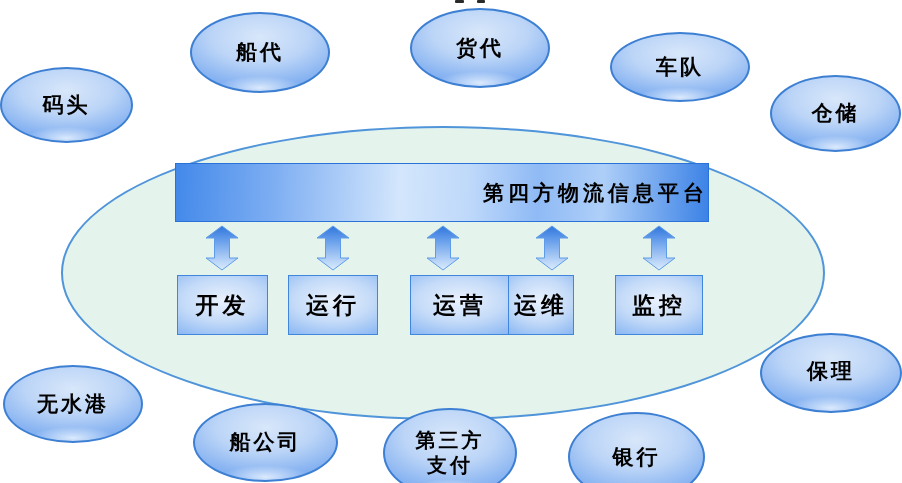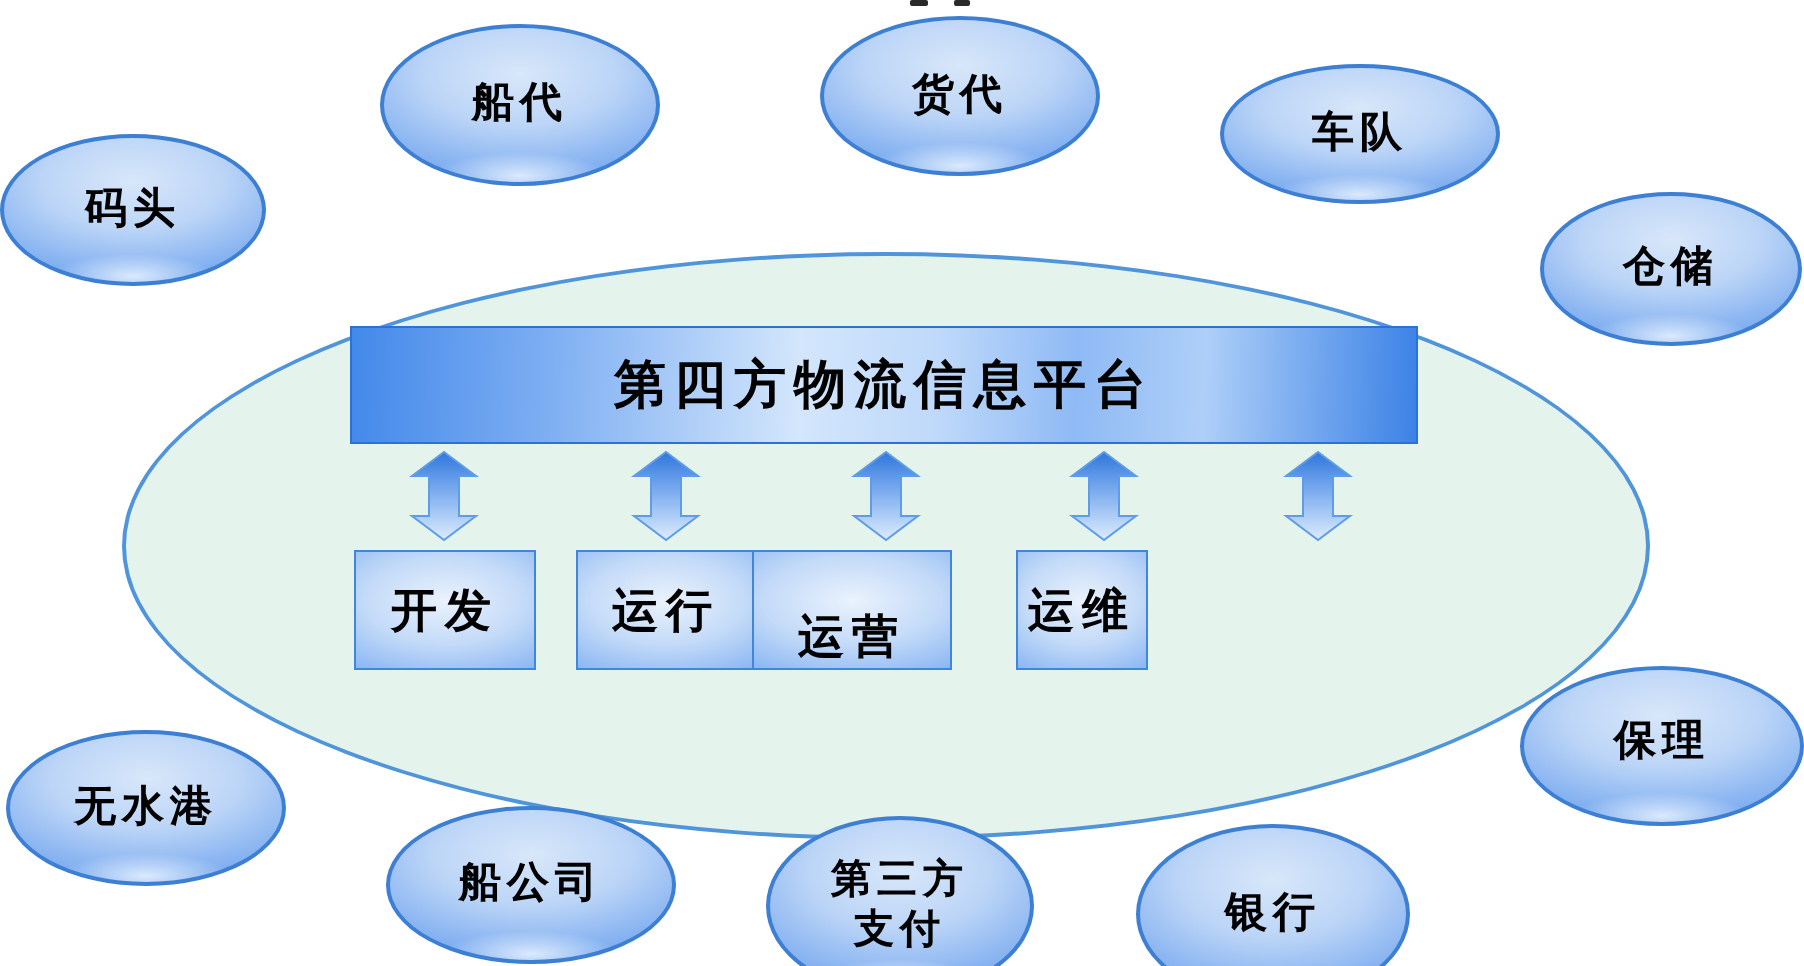--- a/index.html
+++ b/index.html
@@ -16,35 +16,35 @@
     background:#e4f4ec;
     border:2px solid #5095da;
     box-sizing:border-box;
   }
   
   .banner{
     position:absolute;left:175px;top:163px;width:534px;height:59px;
     background:linear-gradient(92deg,#4389ea 0%,#7cadf2 18%,#d3e6fc 42%,#bfd9fa 55%,#8fbaf5 68%,#aecff8 80%,#3c82e6 100%);
     border:1px solid #2b72d8;
     box-sizing:border-box;
-    display:flex;align-items:center;justify-content:center;
-    font-size:26px;font-weight:bold;letter-spacing:4px;
+    display:flex;align-items:center;justify-content:flex-end;
+    font-size:21px;font-weight:bold;letter-spacing:4px;
   }
   
   .pbox{
     position:absolute;top:275px;height:60px;
     background:radial-gradient(ellipse 120% 100% at 50% 42%, #eaf2fd 0%, #c3daf8 38%, #7fb0f2 78%, #5896ea 100%);
     border:1px solid #3f86dc;
     box-sizing:border-box;
     display:flex;align-items:center;justify-content:center;
     font-size:23px;font-weight:bold;letter-spacing:4px;
   }
   .pbox-development{left:177px;width:91px;}
   .pbox-operation{left:288px;width:90px;}
-  .pbox-business-operation{left:376px;width:100px;align-items:flex-end;}
+  .pbox-business-operation{left:410px;width:100px;}
   .pbox-maintenance{left:508px;width:66px;}
   .pbox-monitoring{left:615px;width:88px;}
   
   .dbl-arrow{position:absolute;top:225px;width:36px;height:46px;}
   .arrow-1{left:204px;} .arrow-2{left:315px;} .arrow-3{left:425px;} .arrow-4{left:534px;} .arrow-5{left:641px;}
   
   .node{
     position:absolute;border-radius:50%;
     background:
       radial-gradient(ellipse 45% 22% at 50% 96%, rgba(235,244,255,0.85) 0%, rgba(235,244,255,0) 70%),
@@ -52,21 +52,21 @@
     border:2px solid #3d7fd2;
     box-sizing:border-box;
     display:flex;align-items:center;justify-content:center;text-align:center;
     font-size:21px;font-weight:bold;letter-spacing:3px;
     white-space:pre-line;line-height:1.25;
   }
   .node-wharf{left:0px;top:67px;width:133px;height:76px;}
   .node-shipping-agency{left:190px;top:12px;width:140px;height:81px;}
   .node-freight-forwarder{left:410px;top:8px;width:140px;height:80px;}
   .node-truck-fleet{left:610px;top:32px;width:140px;height:70px;}
-  .node-warehousing{left:770px;top:96px;width:131px;height:77px;justify-content:center;}
+  .node-warehousing{left:770px;top:75px;width:131px;height:77px;justify-content:center;}
   .node-factoring{left:760px;top:333px;width:142px;height:80px;font-family:Liberation Mono, monospace;}
   .node-bank{left:568px;top:412px;width:137px;height:90px;}
   .node-third-party-payment{left:383px;top:408px;width:134px;height:90px;font-size:20px;}
   .node-shipping-company{left:193px;top:403px;width:145px;height:79px;align-items:center;}
   .node-dry-port{left:3px;top:365px;width:140px;height:78px;}
   
   .artifact{position:absolute;height:3px;background:#2a2a2a;border-radius:1px;}
   .artifact-a{left:455px;top:0px;width:9px;}
   .artifact-b{left:477px;top:0px;width:8px;}
   .svg-defs{position:absolute;width:0;height:0;overflow:hidden;}
@@ -114,20 +114,23 @@
   </div>
   <div class="pbox pbox-operation">
     <span>运行</span>
   </div>
   <div class="pbox pbox-business-operation">
     <span>运营</span>
   </div>
   <div class="pbox pbox-maintenance">
     <span>运维</span>
   </div>
+  <div class="pbox pbox-monitoring">
+    <span>监控</span>
+  </div>
 
   <div class="node node-wharf">
     <span>码头</span>
   </div>
   <div class="node node-freight-forwarder">
     <span>货代</span>
   </div>
   <div class="node node-shipping-agency">
     <span>船代</span>
   </div>

